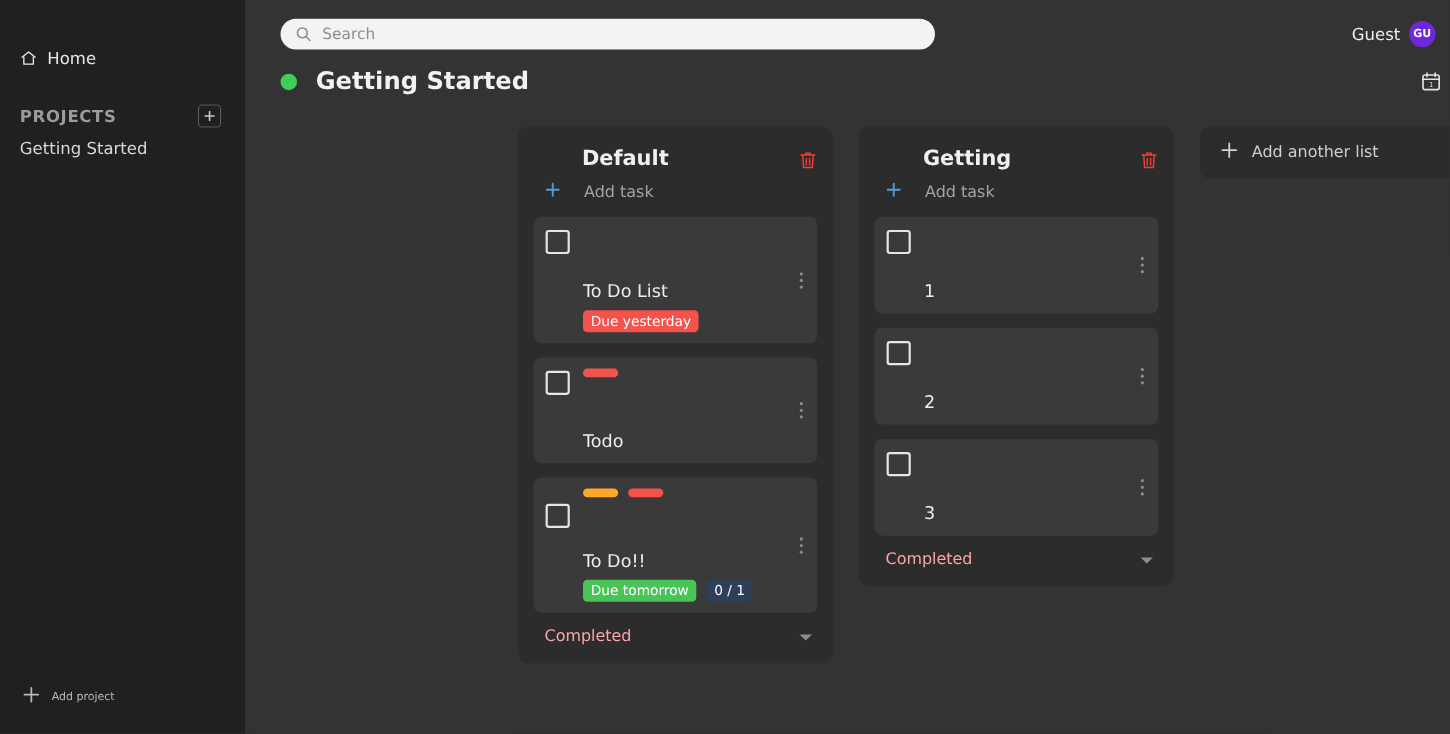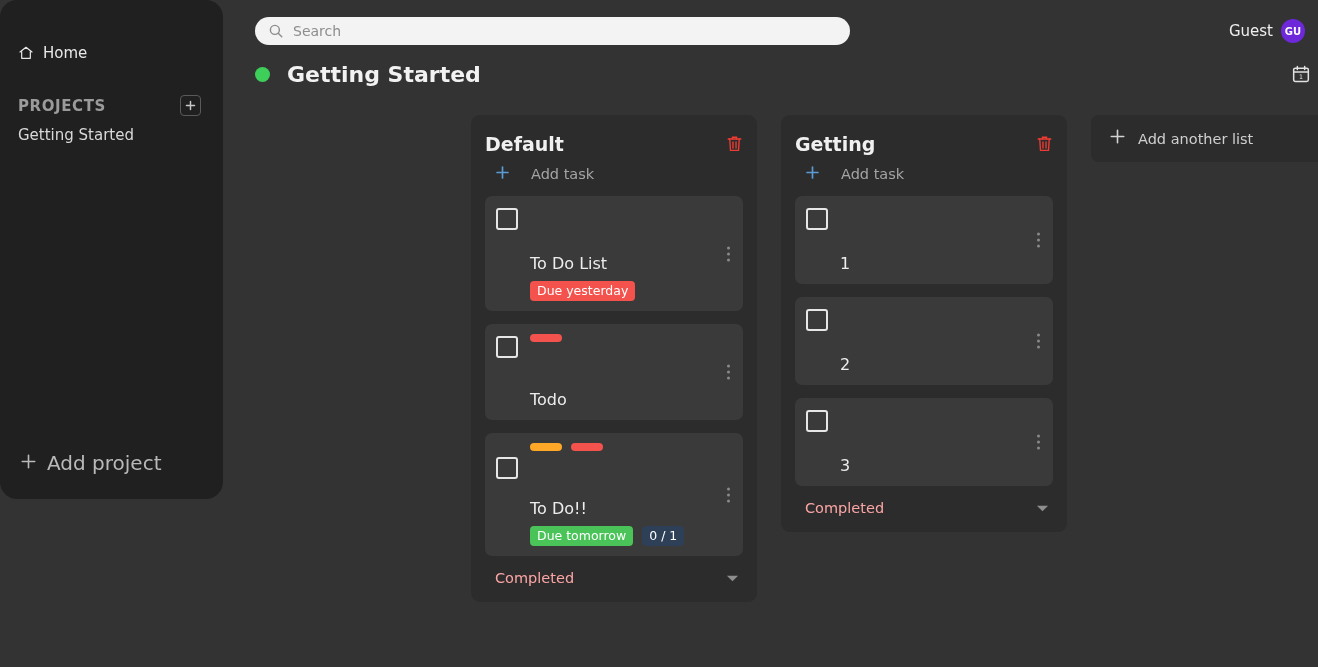--- a/index.html
+++ b/index.html
@@ -6,25 +6,24 @@
   html, body {
     width: 1318px; height: 667px;
     background: #333333;
     font-family: "DejaVu Sans", "Liberation Sans", sans-serif;
     overflow: hidden;
   }
   .app { display: flex; width: 1318px; height: 667px; }
 
   
   .sidebar {
-    width: 223px; height: 499px;
+    width: 223px; height: 667px;
     background: #202020;
     position: relative;
     flex: 0 0 223px;
-    border-radius: 17px;
   }
   .side-home {
     display: flex; align-items: center; gap: 9px;
     margin: 44px 0 0 18px;
     color: #e8e8e8; font-size: 15px;
     cursor: pointer;
   }
   .side-home .ico { width: 16px; height: 16px; display: block; }
   .projects-row {
     display: flex; align-items: center; justify-content: space-between;
@@ -39,21 +38,21 @@
     display: flex; align-items: center; justify-content: center;
     cursor: pointer;
   }
   .add-proj-box svg { display: block; }
   .project-item {
     margin: 10px 0 0 18px; color: #d9d9d9; font-size: 15px; cursor: pointer;
   }
   .add-project {
     position: absolute; left: 20px; bottom: 24px;
     display: flex; align-items: center; gap: 10px;
-    color: #b9b9b9; font-size: 20px; cursor: pointer;
+    color: #b9b9b9; font-size: 10px; cursor: pointer;
   }
 
   
   .main { flex: 1; position: relative; height: 667px; background: #333333; }
 
   .topbar {
     display: flex; align-items: center;
     padding: 17px 20px 0 32px;
   }
   .search-wrap {
@@ -102,21 +101,21 @@
   
   .board {
     display: flex; align-items: flex-start; gap: 24px;
     padding: 26px 0 0 248px;
   }
   .column {
     width: 286px; background: #2c2c2c;
     border-radius: 9px; padding: 18px 14px 14px 14px;
     flex: 0 0 286px;
   }
-  .col-head { display: flex; align-items: center; }
+  .col-head { display: flex; align-items: flex-end; margin-left: 44px; }
   .col-title { color: #f0f0f0; font-size: 19px; font-weight: bold; }
   .col-trash { margin-left: auto; cursor: pointer; display: flex; }
   .add-task {
     display: flex; align-items: center; gap: 21px;
     margin: 10px 0 0 10px; color: #a4a4a4; font-size: 14.5px;
     cursor: pointer;
   }
 
   .task-card {
     background: #3a3a3a; border-radius: 7px;

